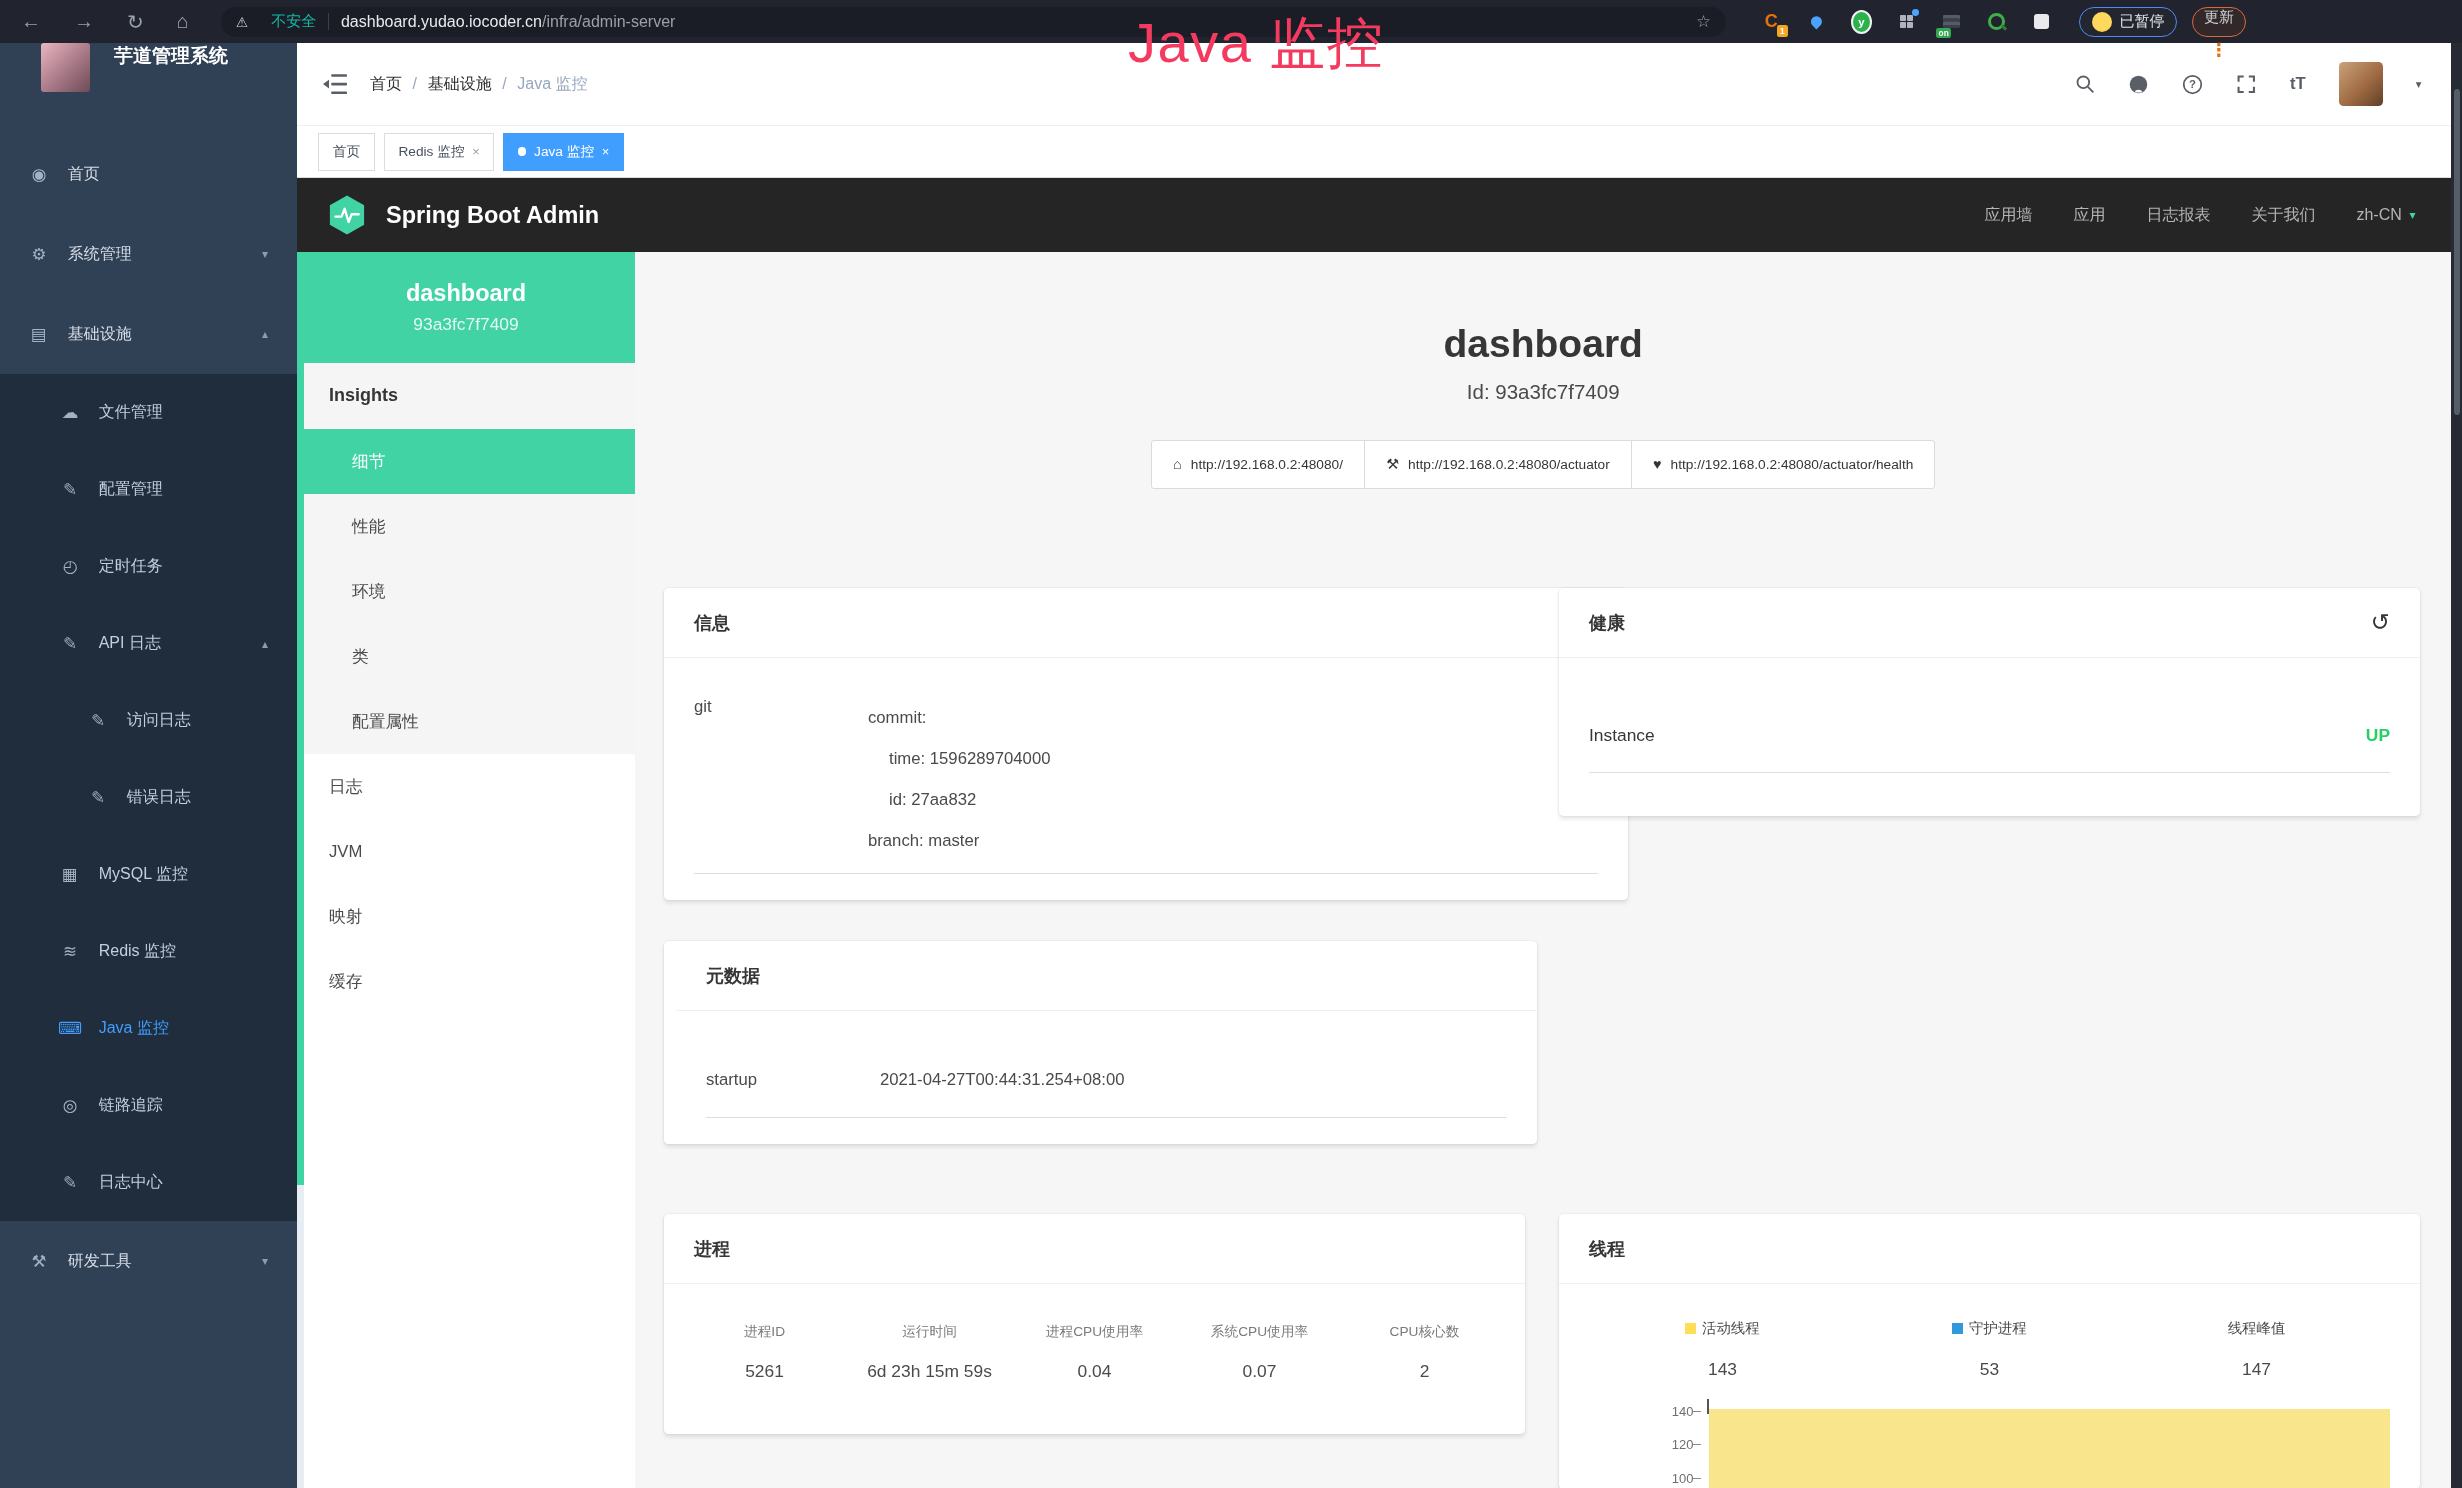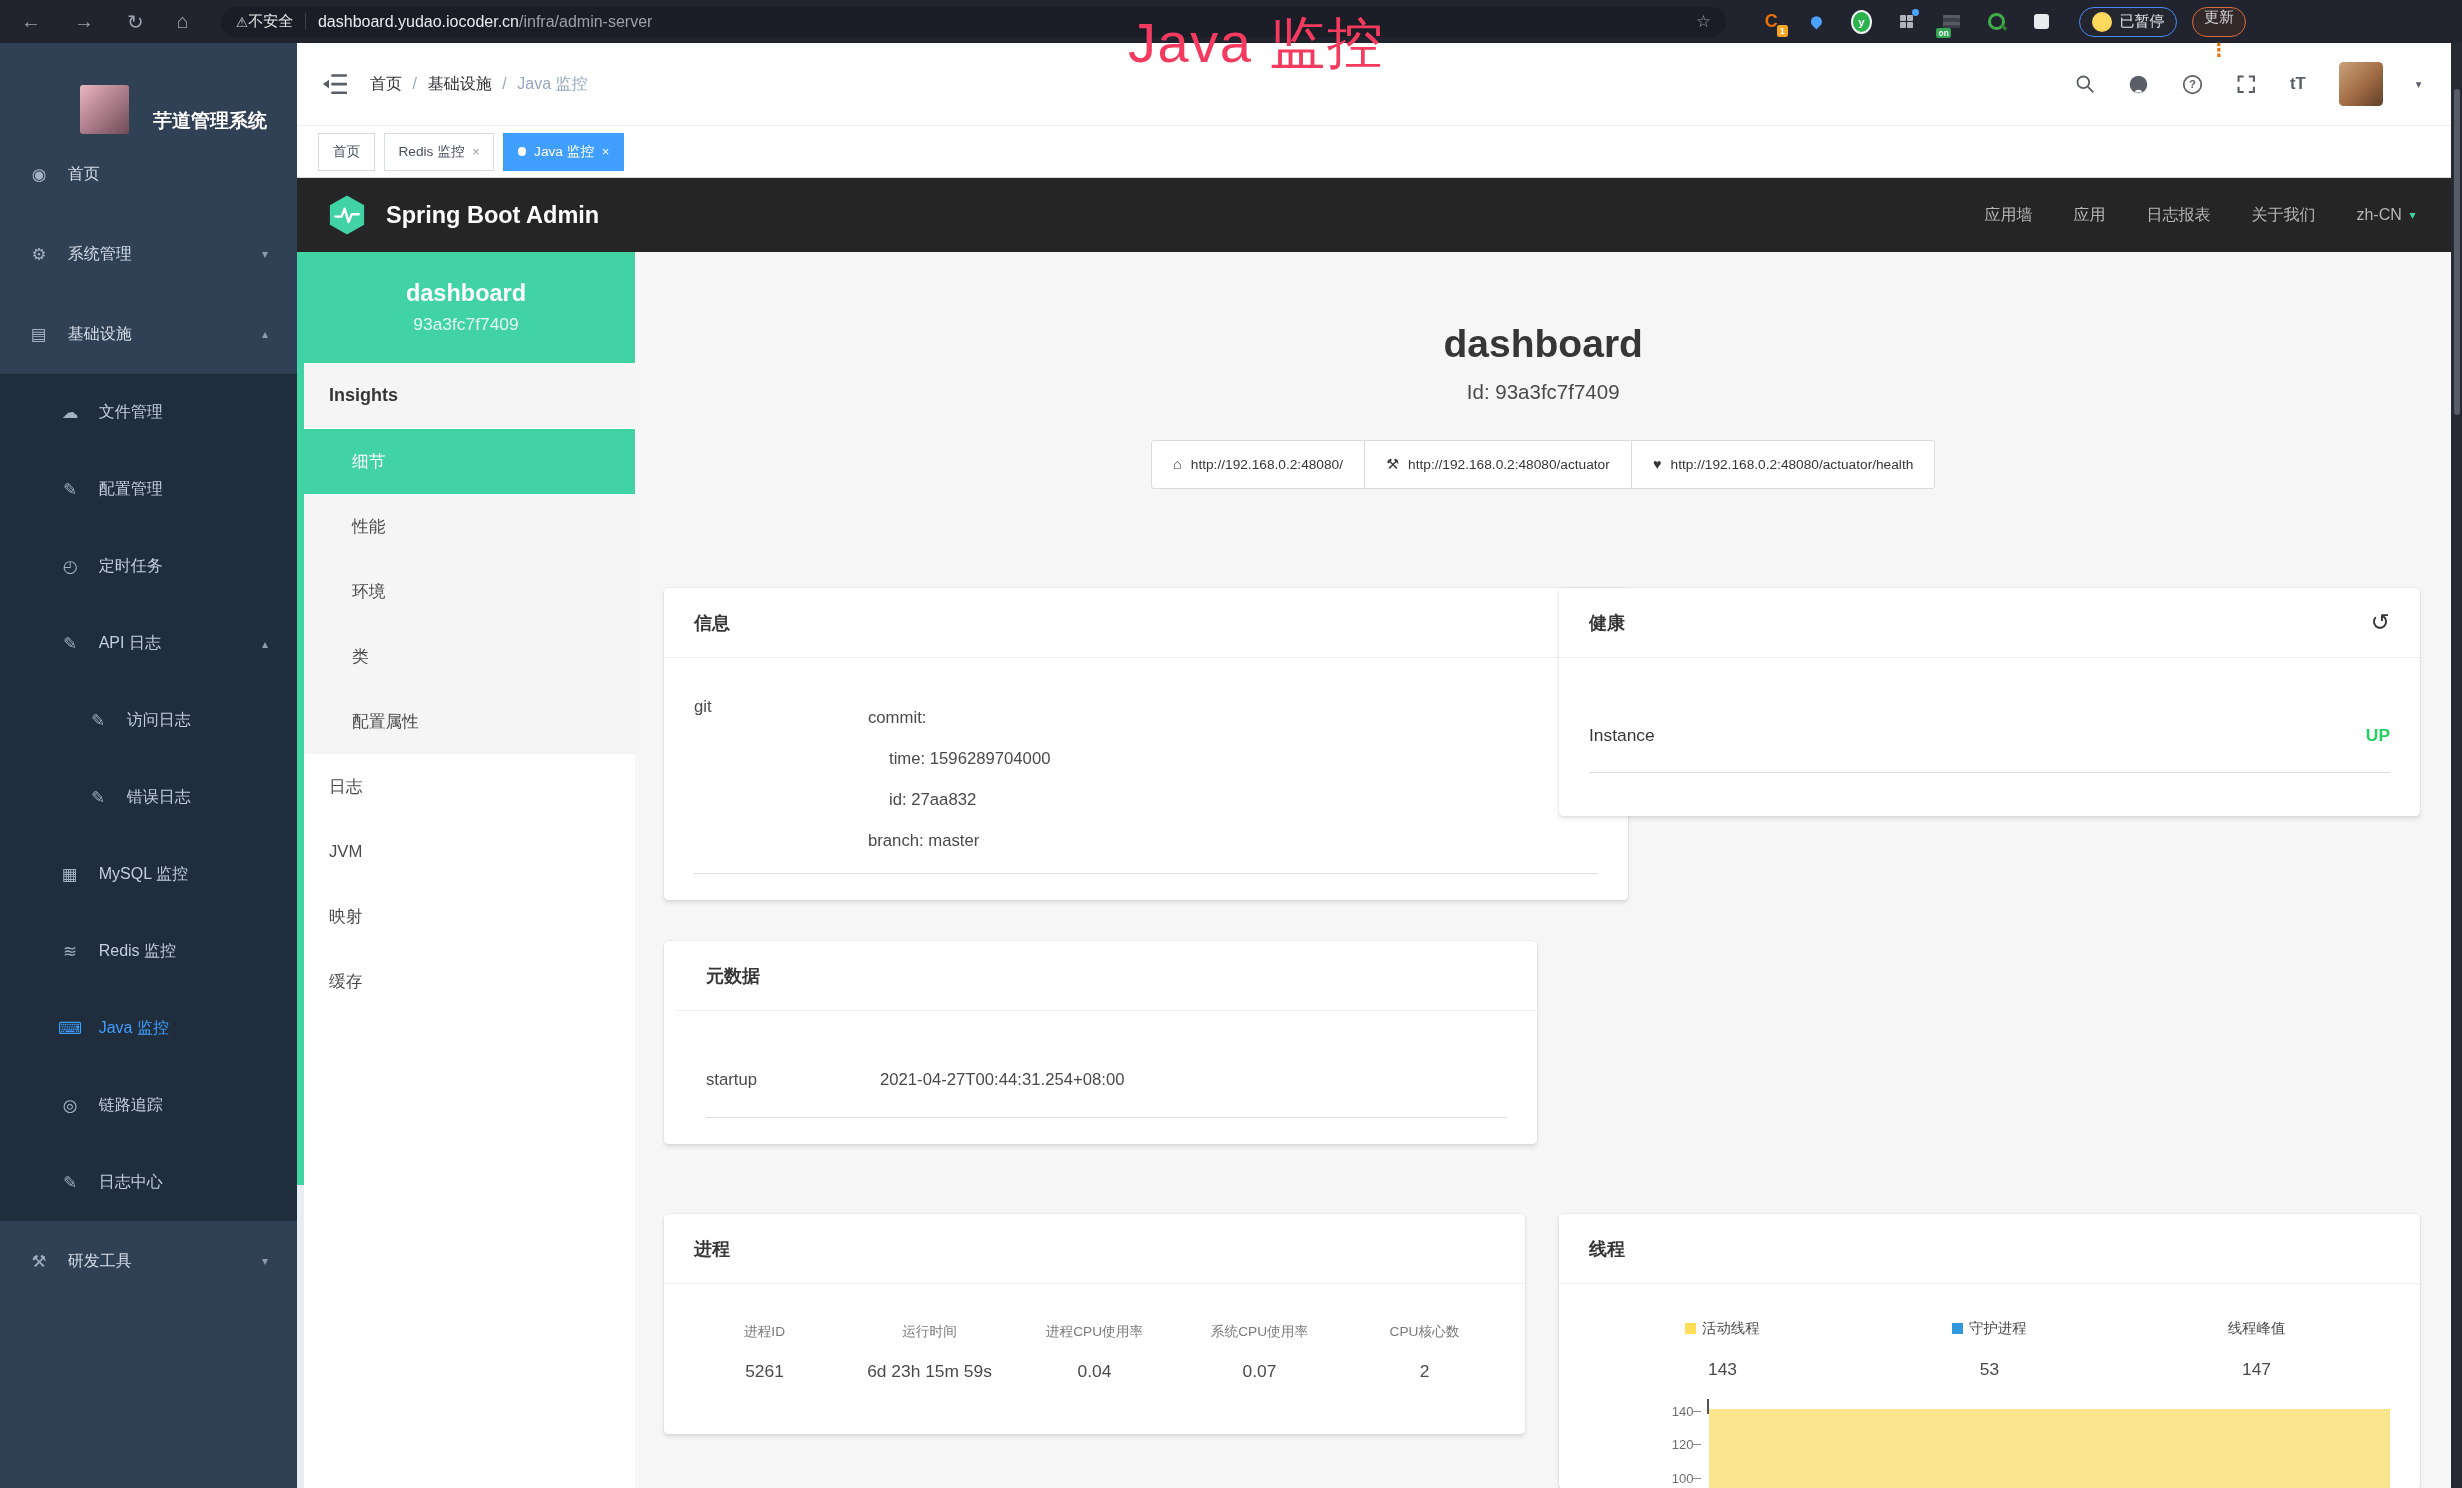--- a/index.html
+++ b/index.html
@@ -7,21 +7,21 @@
         font-family:"Liberation Sans","DejaVu Sans",sans-serif;background:#f6f6f6;}
 
   
   .chrome{position:absolute;left:0;top:0;width:100%;height:43px;background:#21242e;
           display:flex;align-items:center;z-index:40;}
   .chrome .navic{font-size:20px;color:#9aa2ae;margin-left:33px;cursor:pointer;}
   .chrome .navic:first-child{margin-left:21px;}
   .omnibox{margin-left:32px;width:1505px;height:30px;border-radius:15px;background:#1a1d26;
            display:flex;align-items:center;padding:0 15px;box-sizing:border-box;}
   .omnibox .warn{font-size:13.7px;color:#d7d9dd;}
-  .omnibox .sec{font-size:15px;color:#e5e5e5;margin-left:0;}
+  .omnibox .sec{font-size:15px;color:#14b8a6;margin-left:23px;}
   .omnibox .sep{width:0.8px;height:16.7px;background:#3c4049;margin:0 12px;}
   .omnibox .host{font-size:16px;color:#e8eaed;}
   .omnibox .path{font-size:16px;color:#9aa0a6;}
   .omnibox .star{margin-left:auto;font-size:16.7px;color:#9aa2ae;cursor:pointer;}
   .exts{display:flex;align-items:center;gap:24px;margin-left:35px;}
   .ext{position:relative;width:21px;height:21px;display:flex;align-items:center;justify-content:center;cursor:pointer;}
   .ext-c{color:#e8710a;font-weight:bold;font-size:18px;}
   .ext-badge{position:absolute;right:-6px;bottom:-4.6px;background:#f5a623;color:#fff;font-size:9px;
              padding:0.8px 3px;border-radius:2.3px;font-weight:bold;}
   .pin{width:11.4px;height:11.4px;background:#4aa3ff;border-radius:50% 50% 50% 0;transform:rotate(-45deg);}
@@ -44,21 +44,21 @@
   .update{margin-left:15px;margin-right:12px;border:1.9px solid #d96a3b;background:#32282a;padding:0 10.6px;gap:12px;flex-direction:column;}
   .update .lbl{font-size:15px;color:#cfd1d4;}
   .update .dots{font-size:18px;color:#e8710a;font-weight:bold;}
 
   
   .annotation{position:absolute;left:1128px;top:6px;z-index:100;font-size:56px;font-weight:500;
               color:#f43b5f;letter-spacing:1.5px;white-space:nowrap;pointer-events:none;}
 
   
   .sidebar{position:absolute;left:0;top:43px;width:297px;bottom:0;background:#304156;z-index:10;}
-  .logo-row{height:91px;display:flex;align-items:flex-end;margin-left:39px;}
+  .logo-row{height:91px;display:flex;align-items:flex-start;}
   .logo-img{width:49px;height:49px;margin-left:41px;border-radius:3px;
             background:linear-gradient(135deg,#e8b7c0 0%,#b48391 45%,#6d4b55 100%);}
   .logo-title{margin-left:24px;font-size:19px;font-weight:bold;color:#ffffff;}
   .m-item{display:flex;align-items:center;font-size:16px;color:#d6dde7;cursor:pointer;}
   .m-item .mi{width:24px;margin-right:16.7px;font-size:16.7px;color:#a3b1c2;text-align:center;flex:none;}
   .m-item .chev{margin-left:auto;margin-right:29px;font-size:12px;color:#8e9cab;}
   .l1{height:80px;padding-left:27px;}
   .l2{height:77px;padding-left:58px;color:#c4cede;}
   .l3{height:77px;padding-left:86px;color:#c4cede;}
   .submenu{background:#1f2d3d;}

